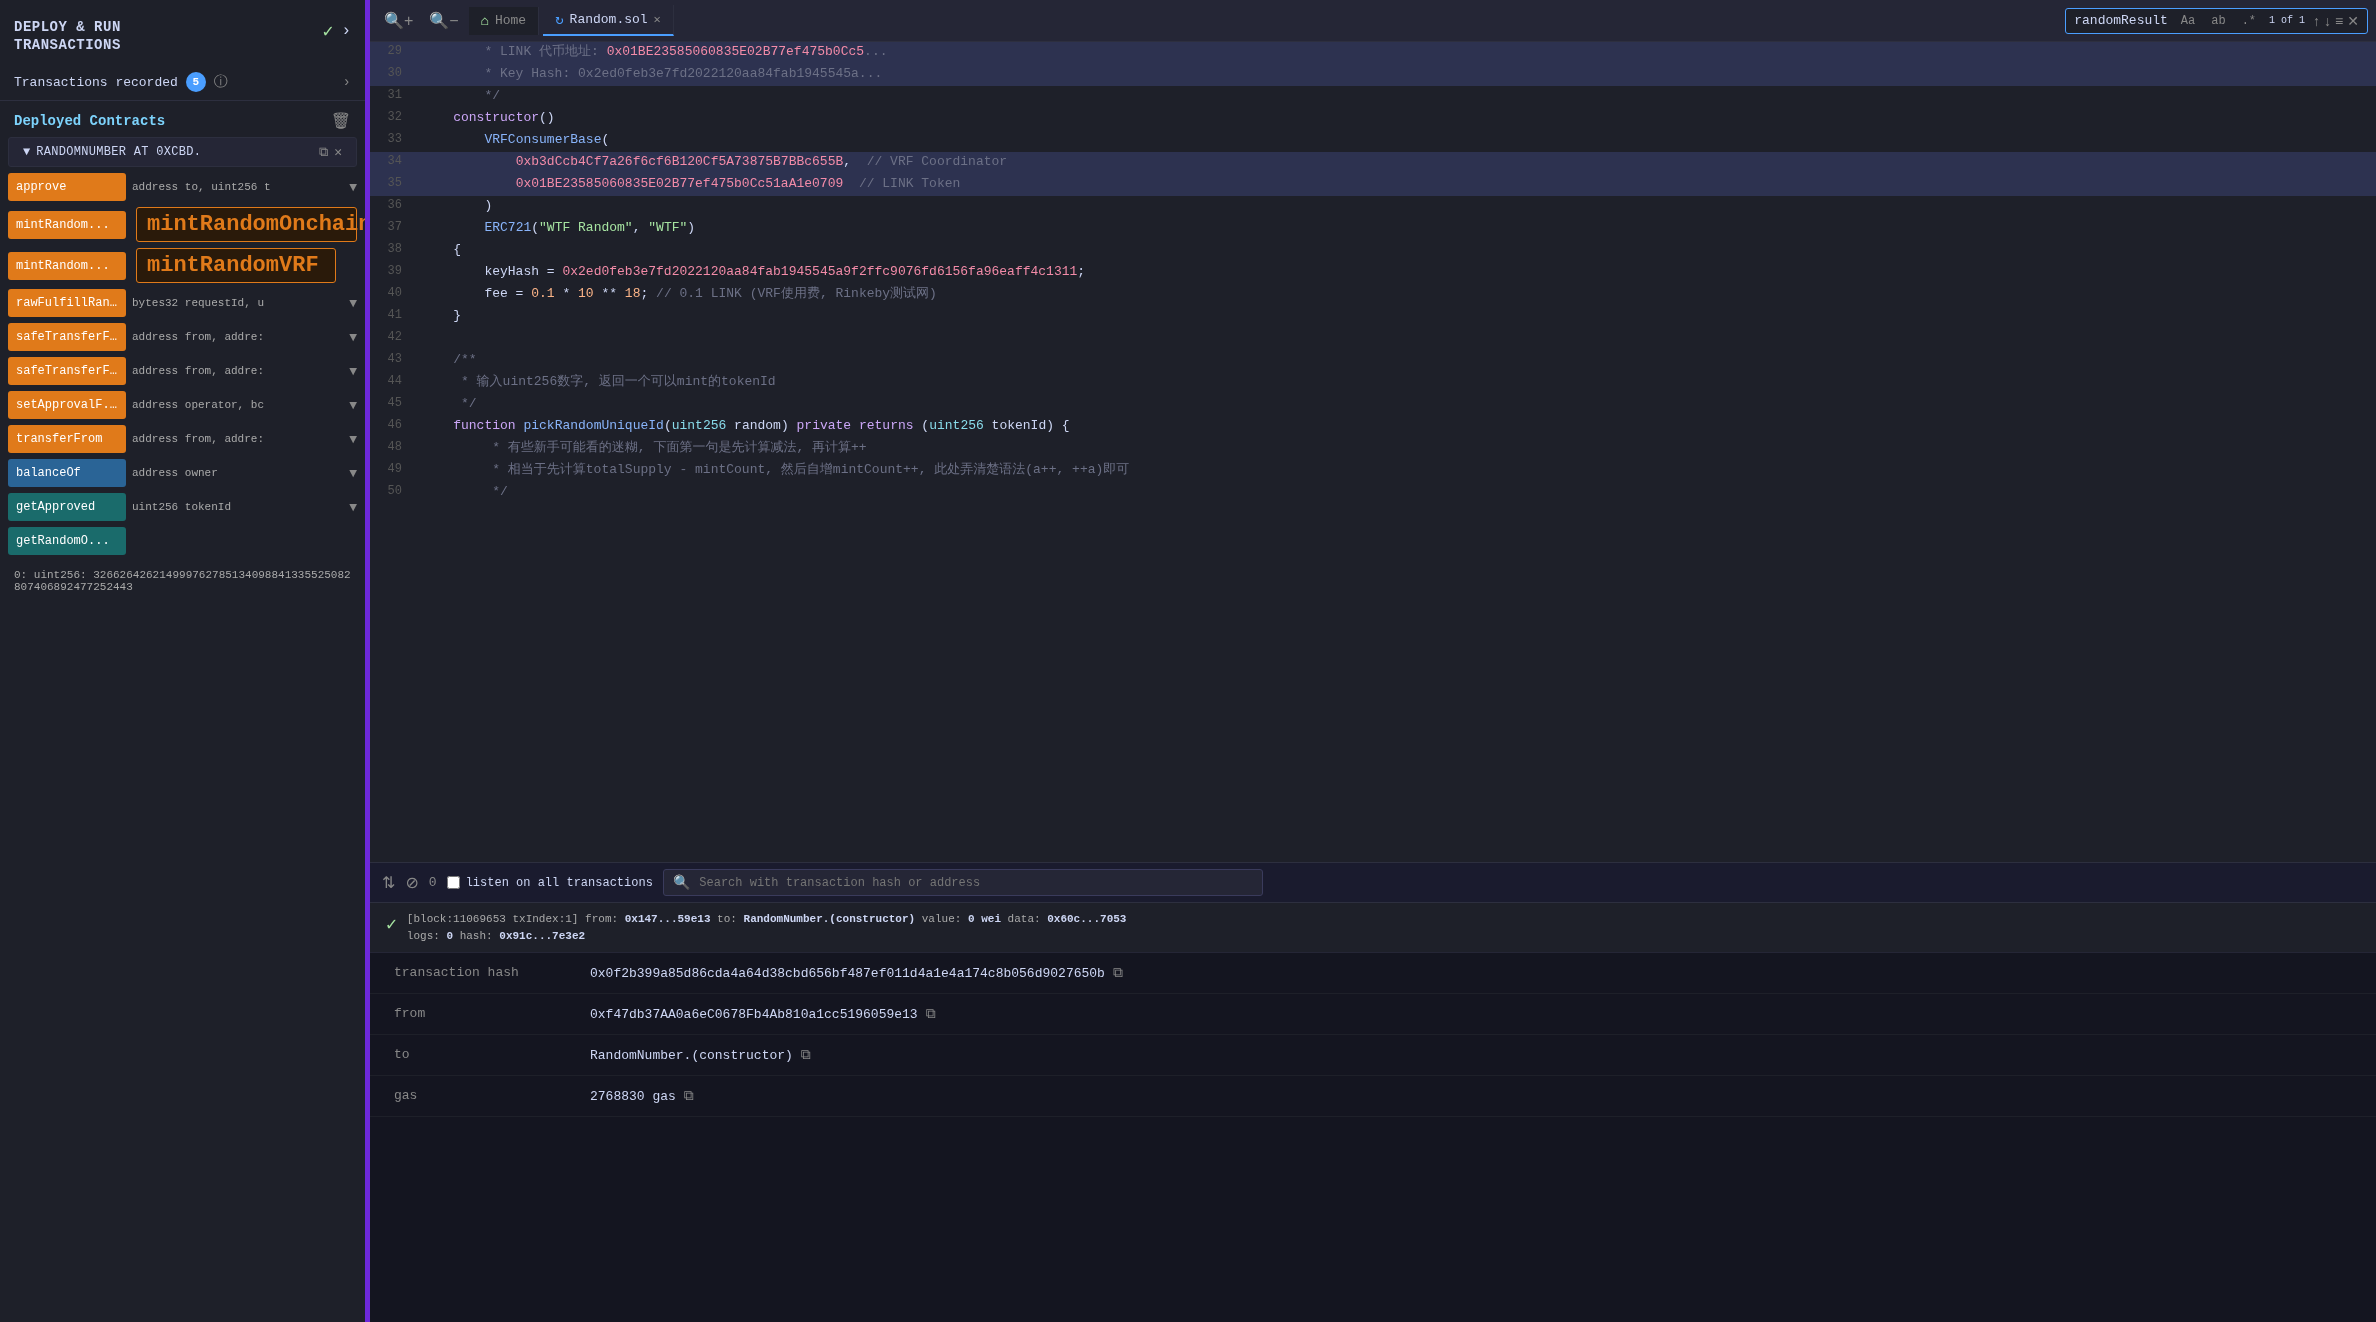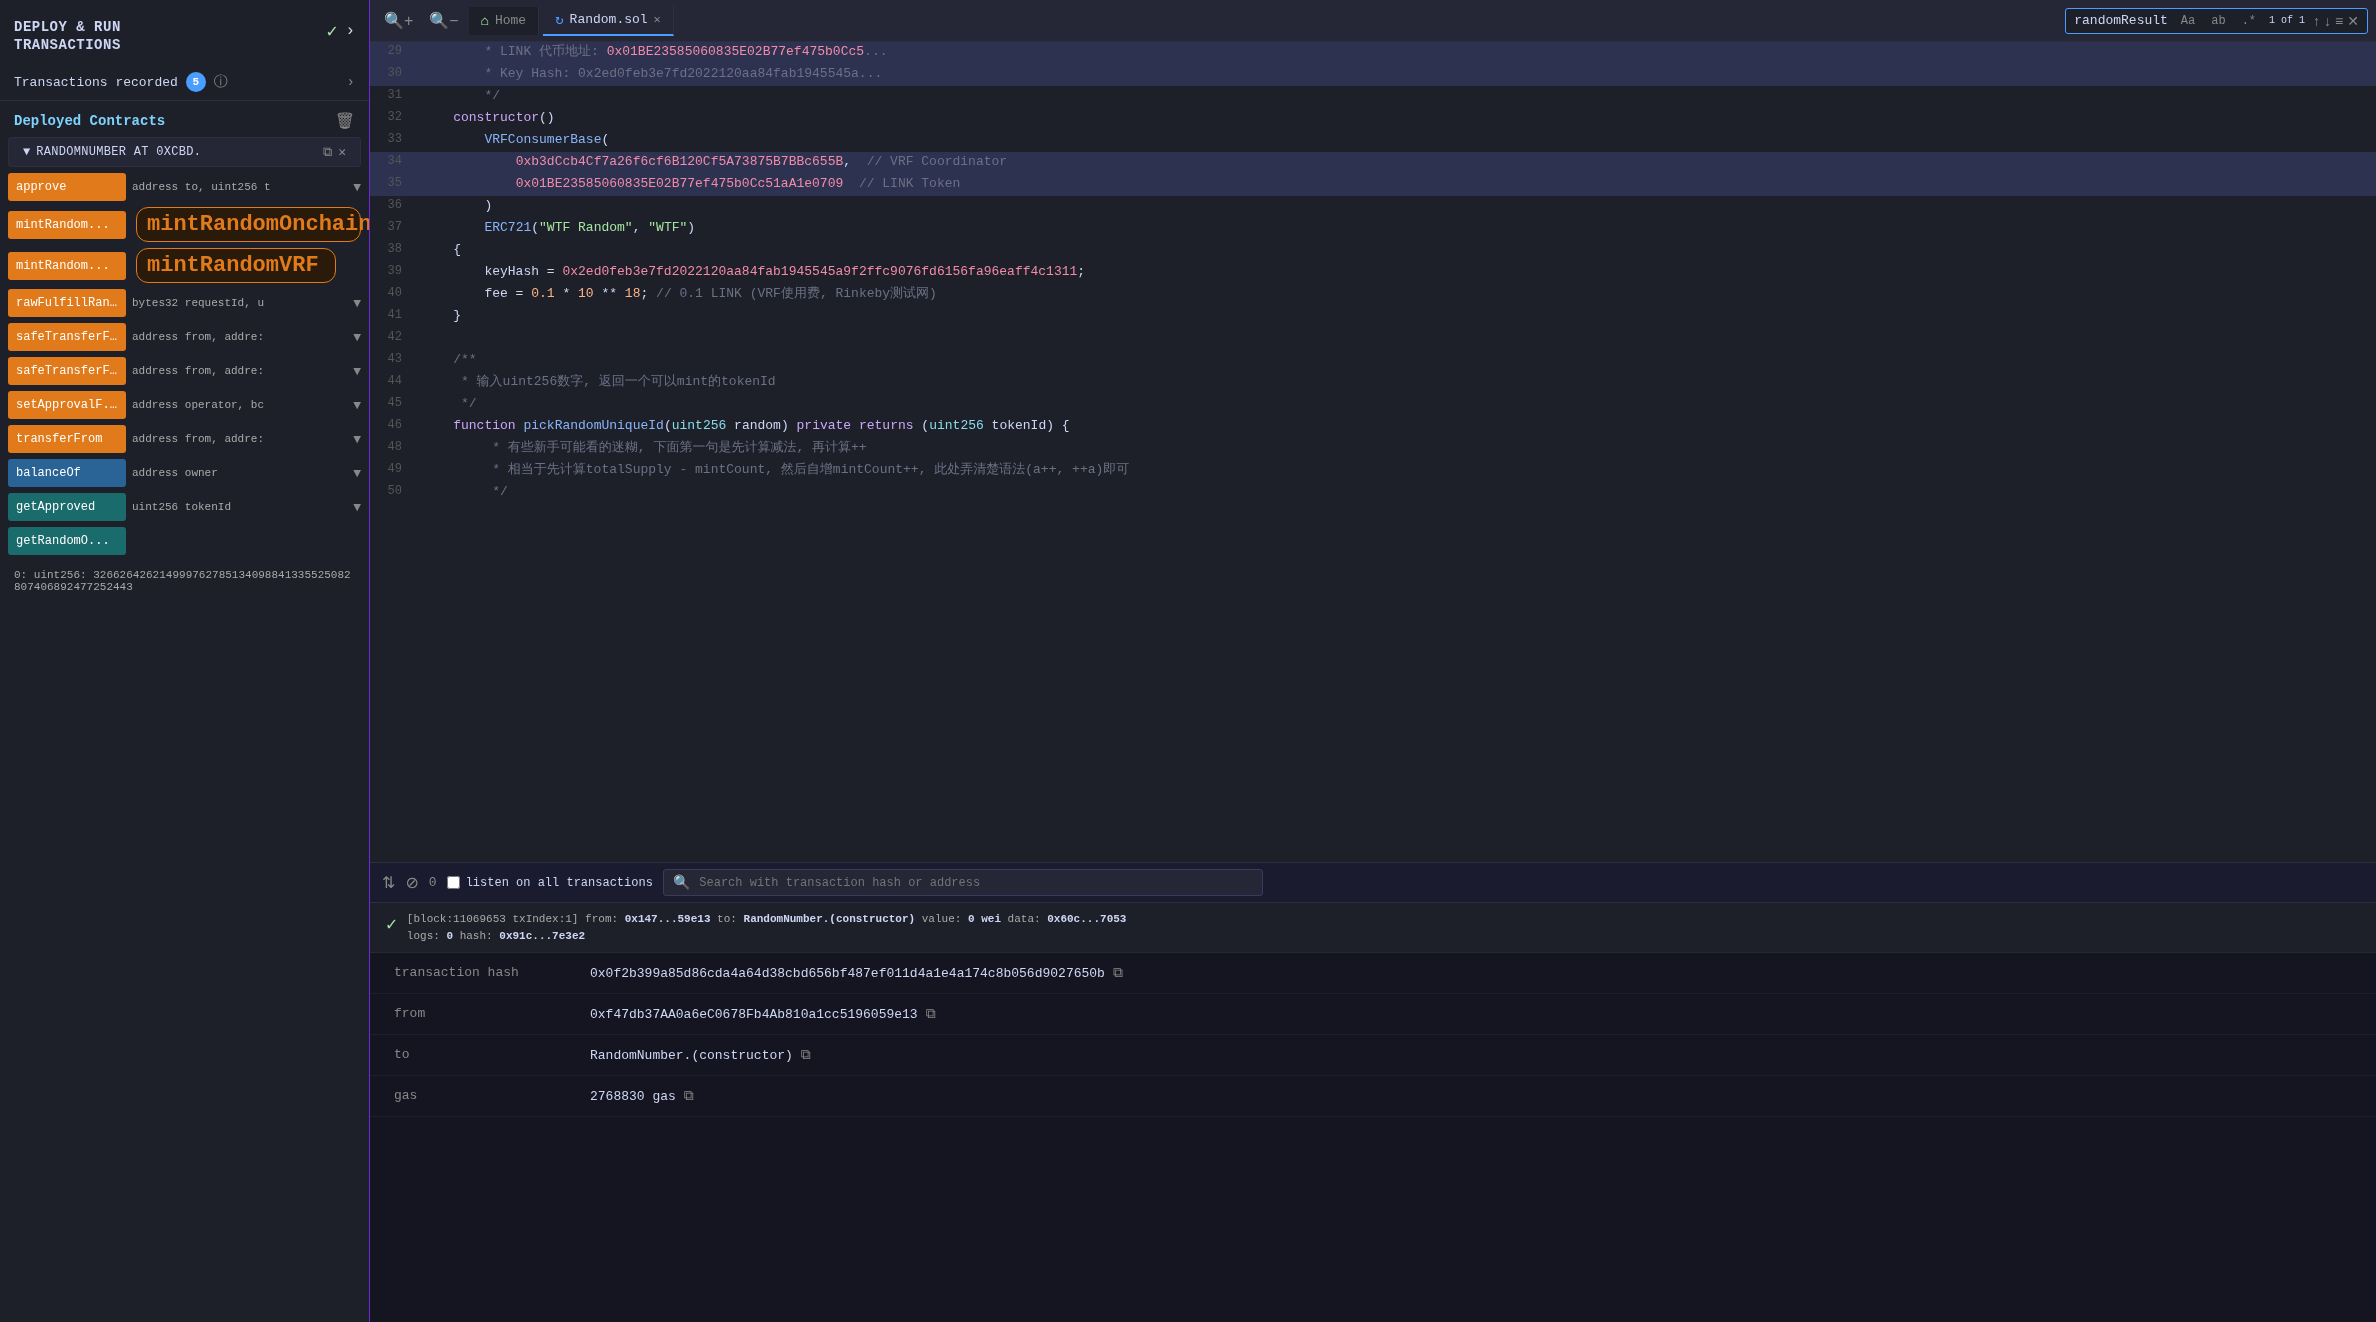--- a/index.html
+++ b/index.html
@@ -12,21 +12,21 @@
       overflow: hidden;
       display: flex;
       flex-direction: row;
     }
 
     
     .left-panel {
       width: 370px;
       min-width: 370px;
       background: #1e2029;
-      border-right: 1px solid #6d28d9;
+      border-right: 5px solid #6d28d9;
       display: flex;
       flex-direction: column;
       height: 100%;
       overflow-y: auto;
     }
 
     .panel-header {
       padding: 18px 14px 10px 14px;
       display: flex;
       align-items: flex-start;
@@ -183,21 +183,21 @@
       cursor: pointer;
     }
 
     
     .fn-tooltip {
       font-size: 22px;
       color: #e07a1a;
       font-weight: bold;
       background: #2a1a0a;
       border: 1px solid #e07a1a;
-      border-radius: 12px;
+      border-radius: 3px;
       padding: 4px 10px;
       margin-left: 4px;
       min-width: 200px;
     }
 
     .result-text {
       padding: 8px 14px;
       font-size: 11px;
       color: #aaa;
       word-break: break-all;

